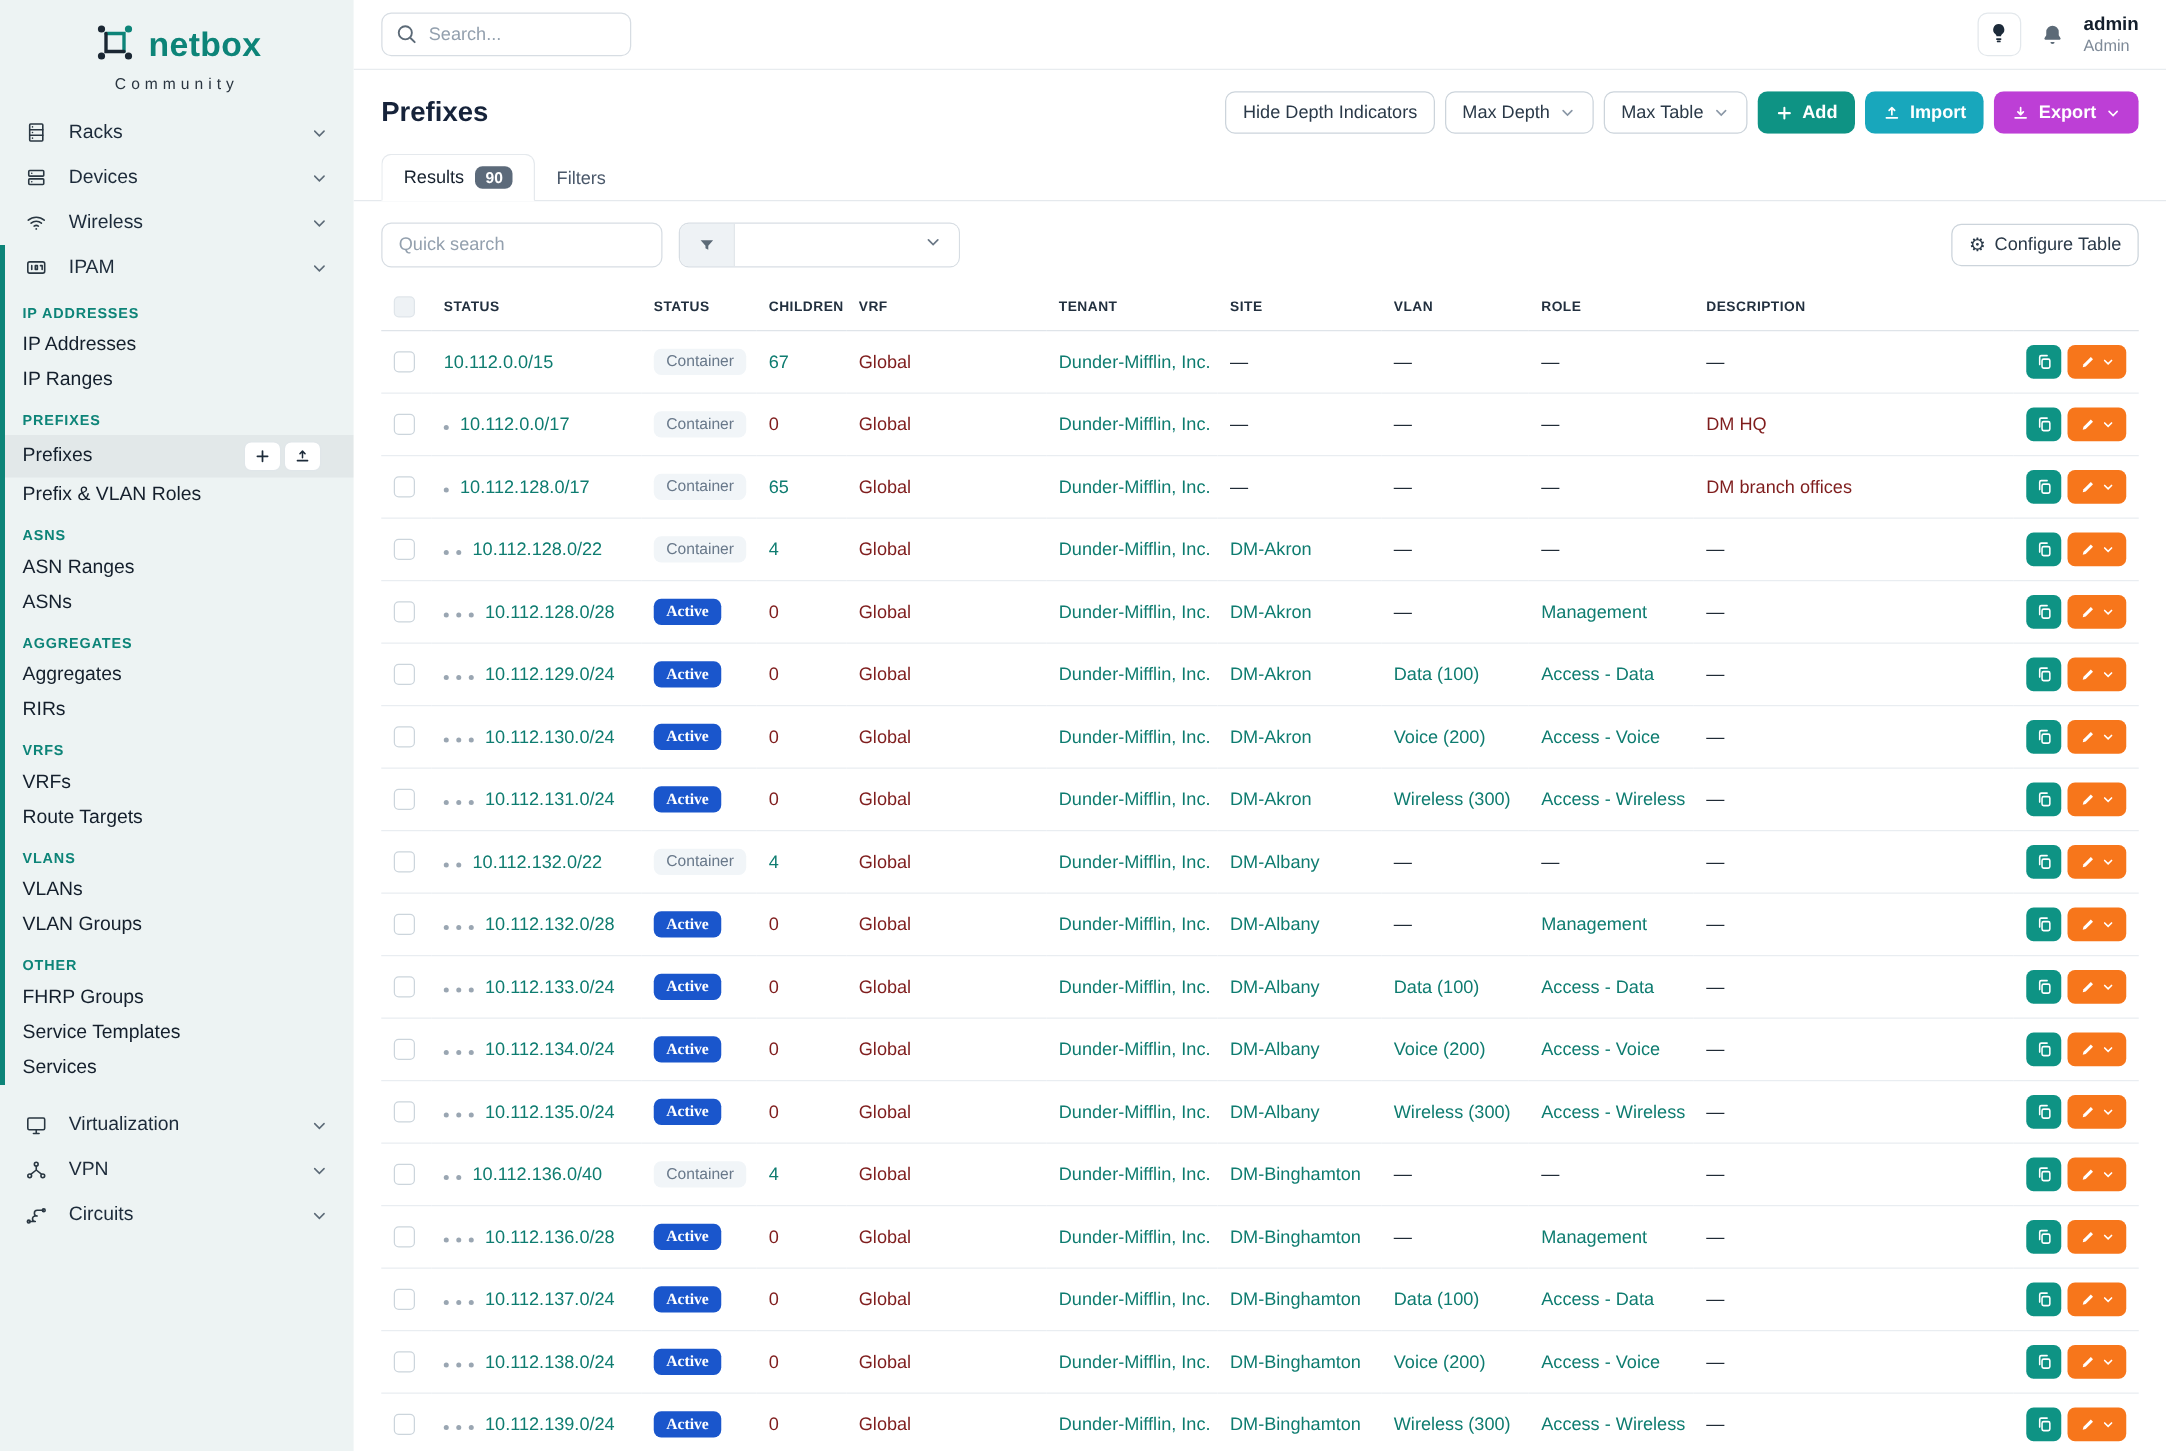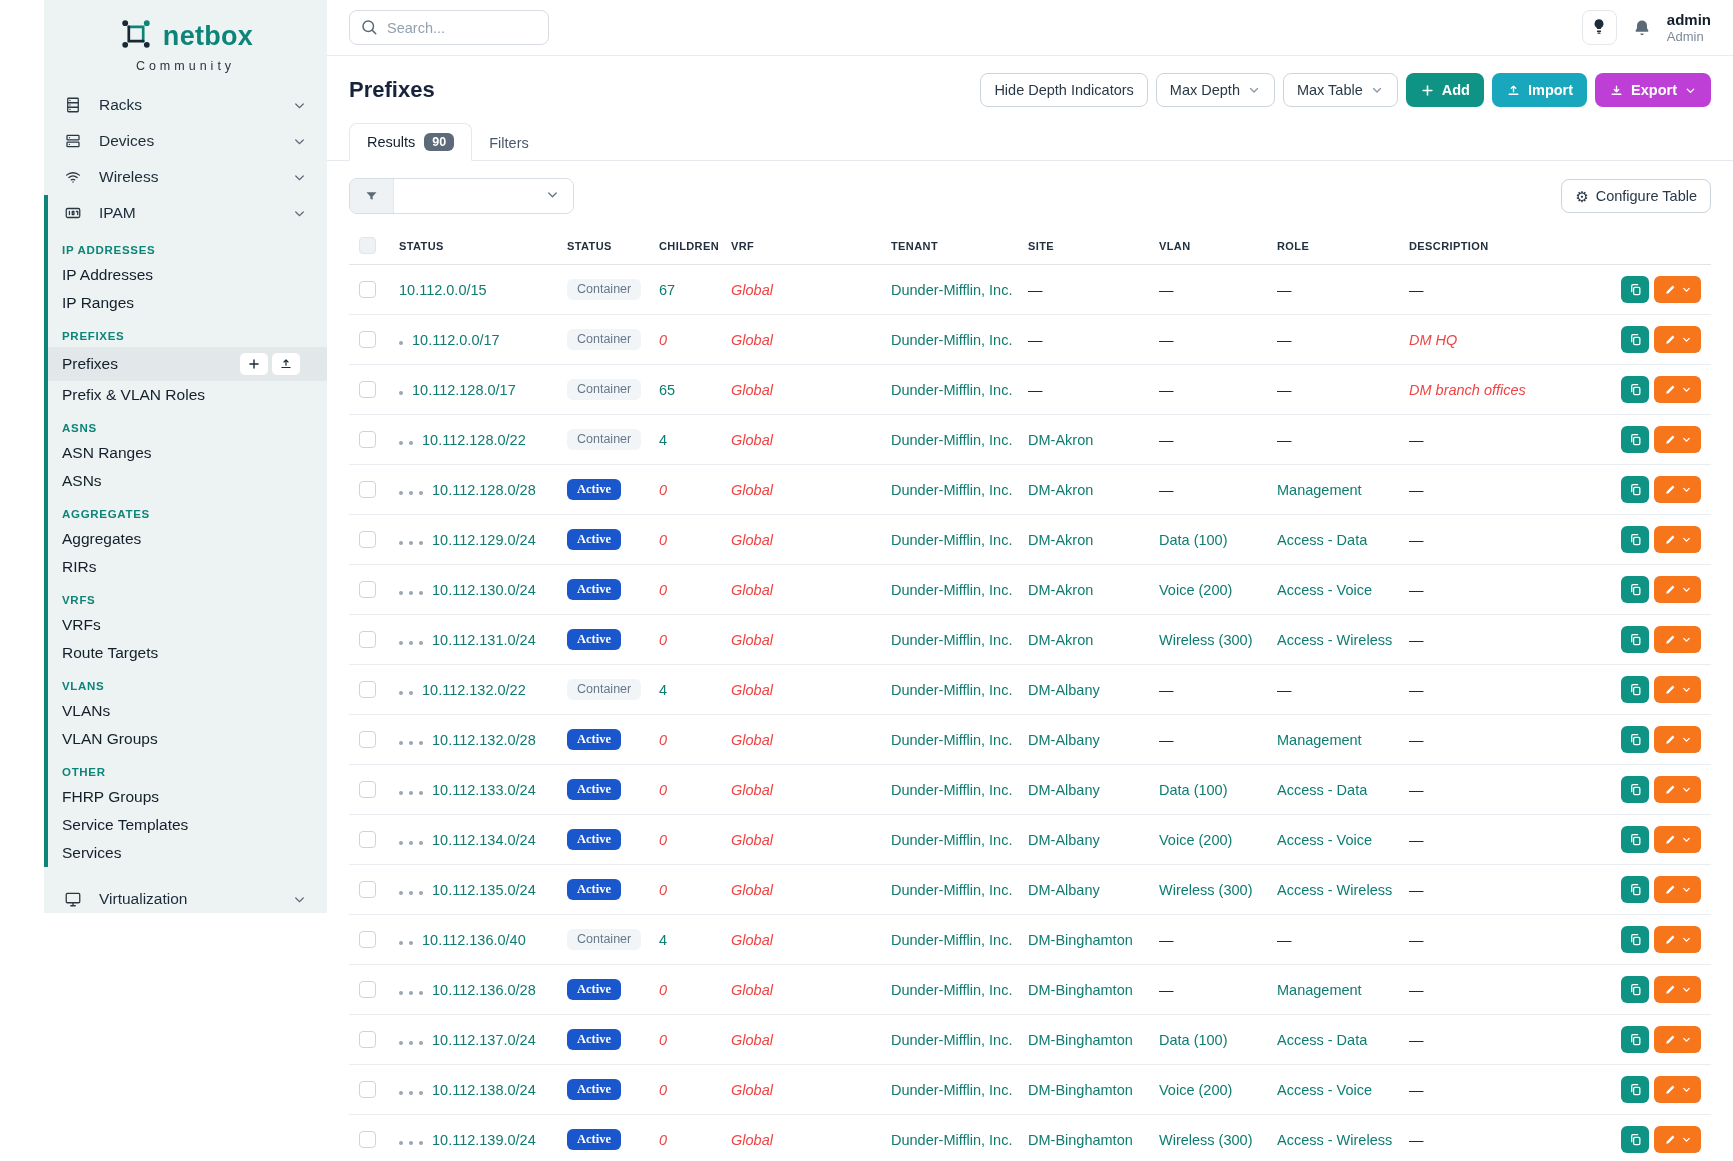--- a/index.html
+++ b/index.html
@@ -3,21 +3,21 @@
 <meta charset="utf-8">
 <style>
   * { box-sizing: border-box; }
   html,body { margin:0; padding:0; }
   body {
     width:1733px; height:1161px; overflow:hidden;
     font-family:"Liberation Sans", sans-serif;
     display:flex; background:#fff; color:#1d2b3a;
   }
   
-  .sidebar { flex:0 0 283px; width:283px; height:913px; background:#edf3f3; overflow:hidden;margin-left:44px; }
+  .sidebar { flex:0 0 283px; width:283px; height:1161px; background:#edf3f3; overflow:hidden; }
   .logo { padding:16px 0 4px; text-align:center; }
   .logo-row { display:flex; align-items:center; justify-content:center; gap:9px; }
   .brand-name { font-size:27px; font-weight:700; color:#0d8478; letter-spacing:.3px; }
   .brand-sub { font-size:12.5px; color:#2a3540; letter-spacing:4px; margin-top:3px; }
   nav { display:block; margin-top:10px; }
   .nav-group { display:flex; align-items:center; gap:15px; padding:8px 20px; color:#1d2b3a; font-size:15.5px; cursor:pointer; }
   .nav-group .gicon { width:20px; height:20px; color:#2a3742; display:flex; align-items:center; }
   .nav-group .chev { margin-left:auto; color:#5c6a77; display:flex; }
   .ipam-wrap { border-left:4px solid #0d8478; }
   .ipam-wrap .nav-group { padding-left:16px; }
@@ -72,21 +72,21 @@
   .dot { width:4px; height:4px; border-radius:50%; background:#9aa6b2; display:inline-block; }
   .badge { display:inline-block; border-radius:6px; padding:4px 10px; font-size:12.5px; line-height:1.1; }
   .badge.container { background:#f1f5f8; color:#68788a; }
   .badge.active { background:#1a56cc; color:#fff; font-weight:600;font-family:Liberation Serif, serif; }
   .cb { appearance:none; -webkit-appearance:none; width:17px; height:17px; border:1px solid #ccd5dc; border-radius:4px; background:#fff; margin:0; cursor:pointer; vertical-align:middle; }
   .cb.head { background:#eef2f5; border-color:#dfe5ea; }
   .actions { display:flex; gap:5px; justify-content:flex-end; }
   .act-copy { width:28px; height:27px; border-radius:6px; background:#0e9384; color:#fff; display:flex; align-items:center; justify-content:center; border:none; cursor:pointer; }
   .act-edit { width:47px; height:27px; border-radius:6px; background:#f7761b; color:#fff; display:flex; align-items:center; justify-content:center; gap:4px; border:none; cursor:pointer; }
   .dash { color:#202b36; }
-  .plain { color:#ef4444;font-style:italic; }
+  .plain { color:#7f1d1d; }
 </style>
 </head>
 <body>
 
 <aside class="sidebar">
   <div class="logo">
     <div class="logo-row">
       <span>
         <svg width="36" height="36" viewBox="0 0 40 40" fill="none" stroke-linecap="round">
           <path d="M12 12h16v16" stroke="#0d8478" stroke-width="3"></path>
@@ -398,20 +398,21 @@
     <div class="tab active">
       <span>Results</span>
       <span class="badge-count">90</span>
     </div>
     <div class="tab">
       <span>Filters</span>
     </div>
   </div>
 
   <div class="toolbar">
+    <input class="quick-search" placeholder="Quick search" style="">
     <div class="filter-widget">
       <span class="fw-funnel">
         <svg width="15" height="15" viewBox="0 0 24 24" fill="currentColor">
             <path d="M4 5h16l-6.2 7v5.3l-3.6-1.8V12z"></path>
           </svg>
       </span>
       <span class="fw-select">
         <span><svg width="15" height="15" viewBox="0 0 24 24" fill="none" stroke="currentColor" stroke-width="2.2" stroke-linecap="round">
               <path d="M6 9.5l6 6 6-6"></path>
             </svg></span>

